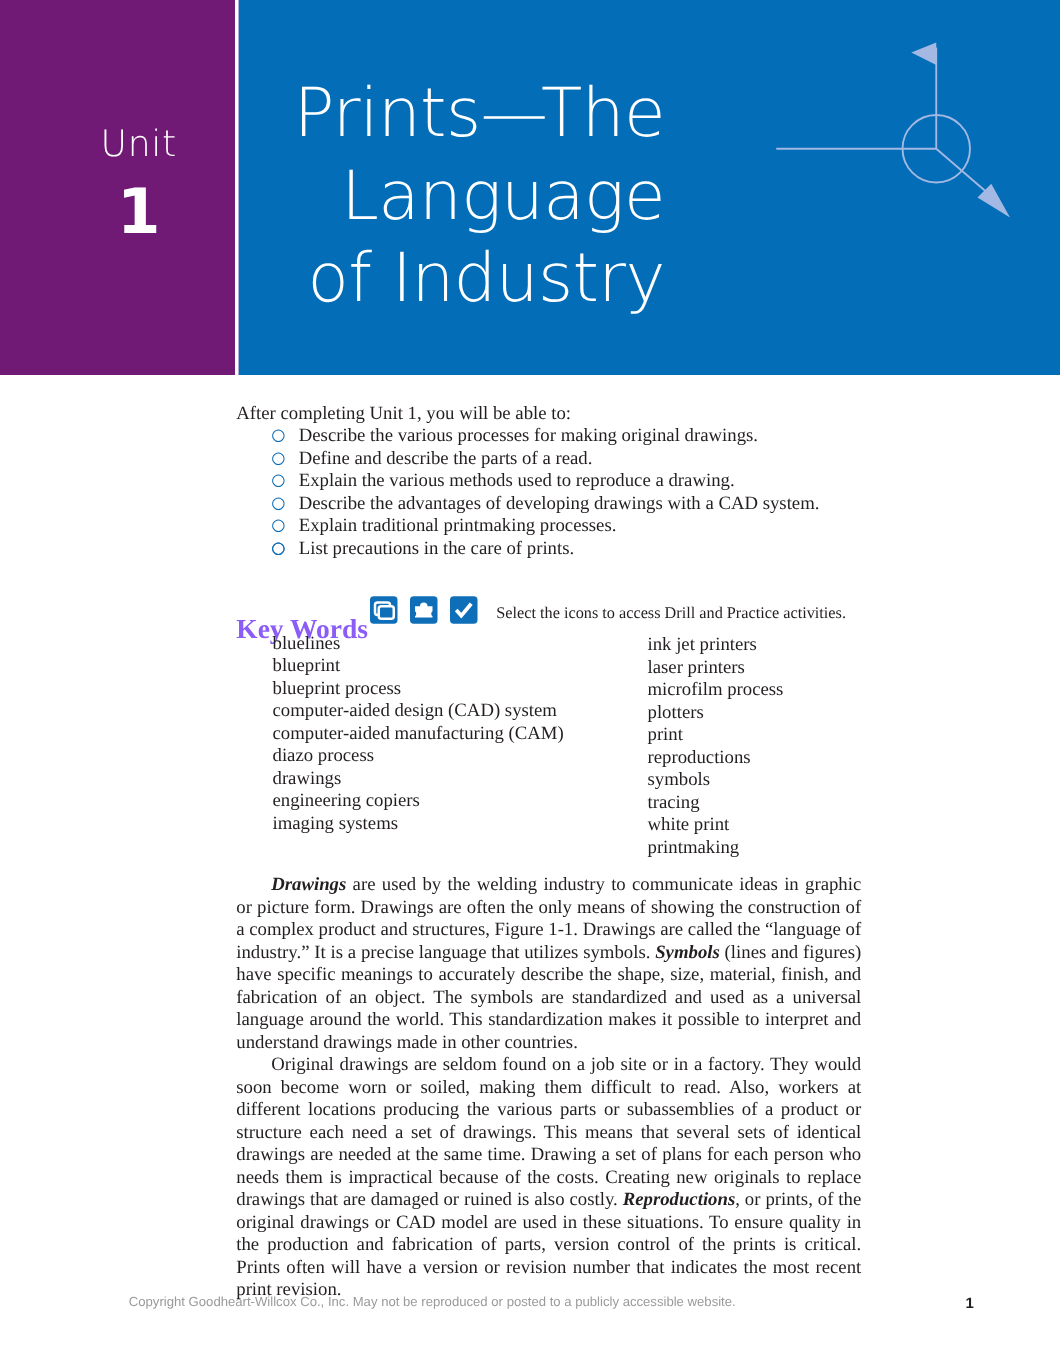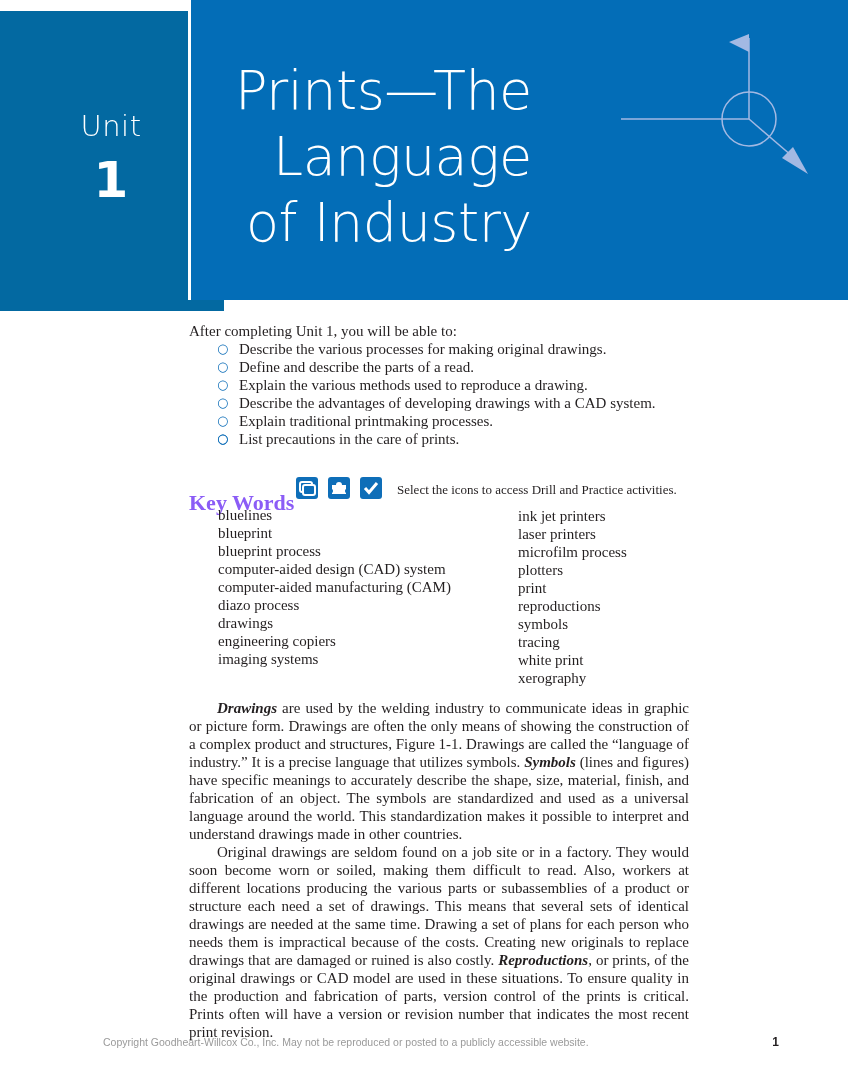--- a/index.html
+++ b/index.html
@@ -1,18 +1,18 @@
 <!DOCTYPE html>
 <html><head>
 <meta charset="utf-8">
 <style>
   html, body { margin: 0; padding: 0; }
   body { width: 848px; height: 1085px; background: #ffffff; position: relative; overflow: hidden; font-family: "Liberation Serif", serif; color: #231f20; }
   .header { position: absolute; left: 0; top: 0; width: 848px; height: 300px; }
-  .unit-panel { position: absolute; left: 0; top: 11px; width: 224px; height: 300px; background: #0369a1; }
+  .unit-panel { position: absolute; left: 0; top: 0; width: 224px; height: 300px; background: #701a75; }
   .divider { position: absolute; left: 188px; top: 0; width: 3px; height: 300px; background: #ffffff; }
   .title-panel { position: absolute; left: 191px; top: 0; width: 657px; height: 300px; background: #036db7; }
   .unit-label { position: absolute; left: 0; width: 222px; top: 98px; text-align: center; color: #ffffff; font-family: "DejaVu Sans", sans-serif; font-weight: 200; font-size: 29px; letter-spacing: 0.5px; }
   .unit-number { position: absolute; left: 0; width: 222px; top: 140px; text-align: center; color: #ffffff; font-family: "DejaVu Sans", sans-serif; font-weight: bold; font-size: 50px; }
   .title { position: absolute; left: 235px; top: 58px; color: #ffffff; font-family: "DejaVu Sans", sans-serif; font-weight: 200; font-size: 54px; line-height: 66px; letter-spacing: -0.5px; text-align: right; }
   .title div { white-space: nowrap; }
   .deco { position: absolute; left: 600px; top: 20px; width: 248px; height: 180px; }
 
   .content { position: absolute; left: 189px; top: 322px; width: 500px; font-size: 15px; line-height: 18px; }
   .intro { margin: 0; }
@@ -114,21 +114,21 @@
   <div class="kw-col right">
     <div>ink jet printers</div>
     <div>laser printers</div>
     <div>microfilm process</div>
     <div>plotters</div>
     <div>print</div>
     <div>reproductions</div>
     <div>symbols</div>
     <div>tracing</div>
     <div>white print</div>
-    <div>xerography</div>
+    <div>printmaking</div>
   </div>
 </div>
 
 <div class="body-text">
   <p><b>Drawings</b><span> are used by the welding industry to communicate ideas in graphic or picture form. Drawings are often the only means of showing the construction of a complex product and structures, Figure 1-1. Drawings are called the “language of industry.” It is a precise language that utilizes symbols. </span><b>Symbols</b><span> (lines and figures) have specific meanings to accurately describe the shape, size, material, finish, and fabrication of an object. The symbols are standardized and used as a universal language around the world. This standardization makes it possible to interpret and understand drawings made in other countries.</span></p>
   <p><span>Original drawings are seldom found on a job site or in a factory. They would soon become worn or soiled, making them difficult to read. Also, workers at different locations producing the various parts or subassemblies of a product or structure each need a set of drawings. This means that several sets of identical drawings are needed at the same time. Drawing a set of plans for each person who needs them is impractical because of the costs. Creating new originals to replace drawings that are damaged or ruined is also costly. </span><b>Reproductions</b><span>, or prints, of the original drawings or CAD model are used in these situations. To ensure quality in the production and fabrication of parts, version control of the prints is critical. Prints often will have a version or revision number that indicates the most recent print revision.</span></p>
 </div>
 
 <div class="footer">
   <span>Copyright Goodheart-Willcox Co., Inc. May not be reproduced or posted to a publicly accessible website.</span>

